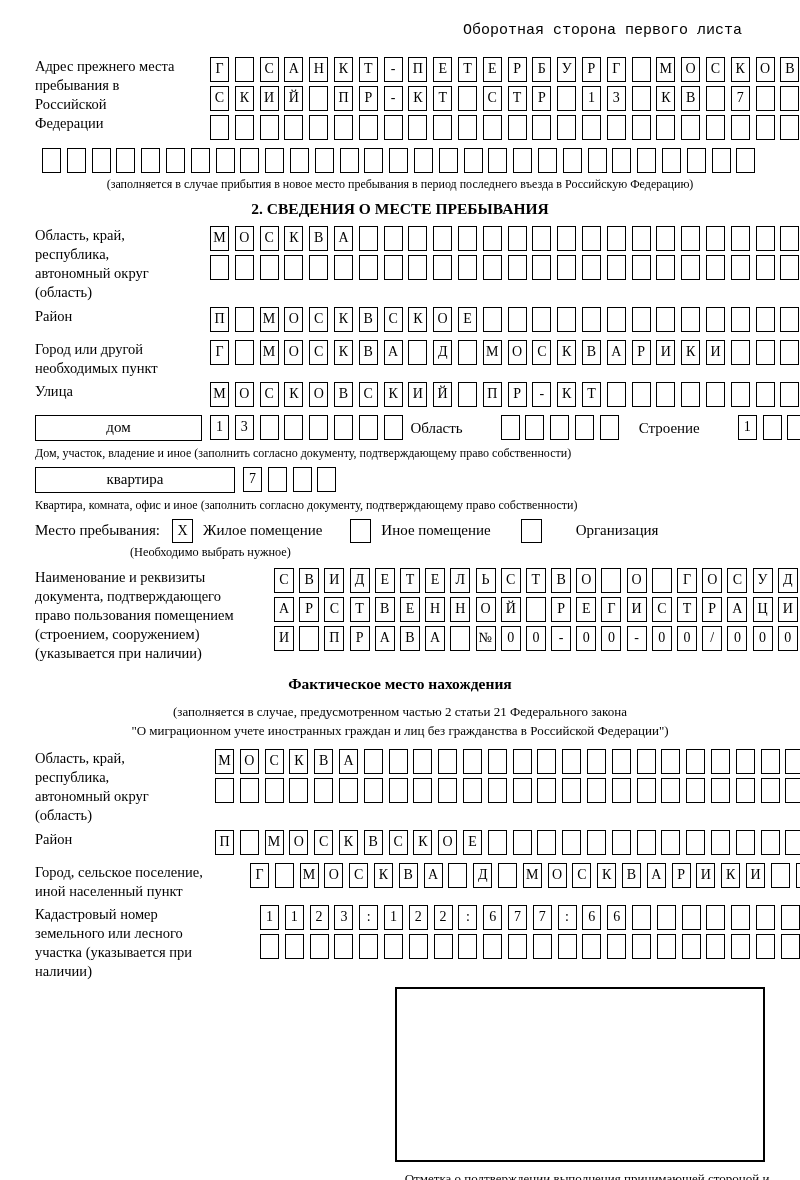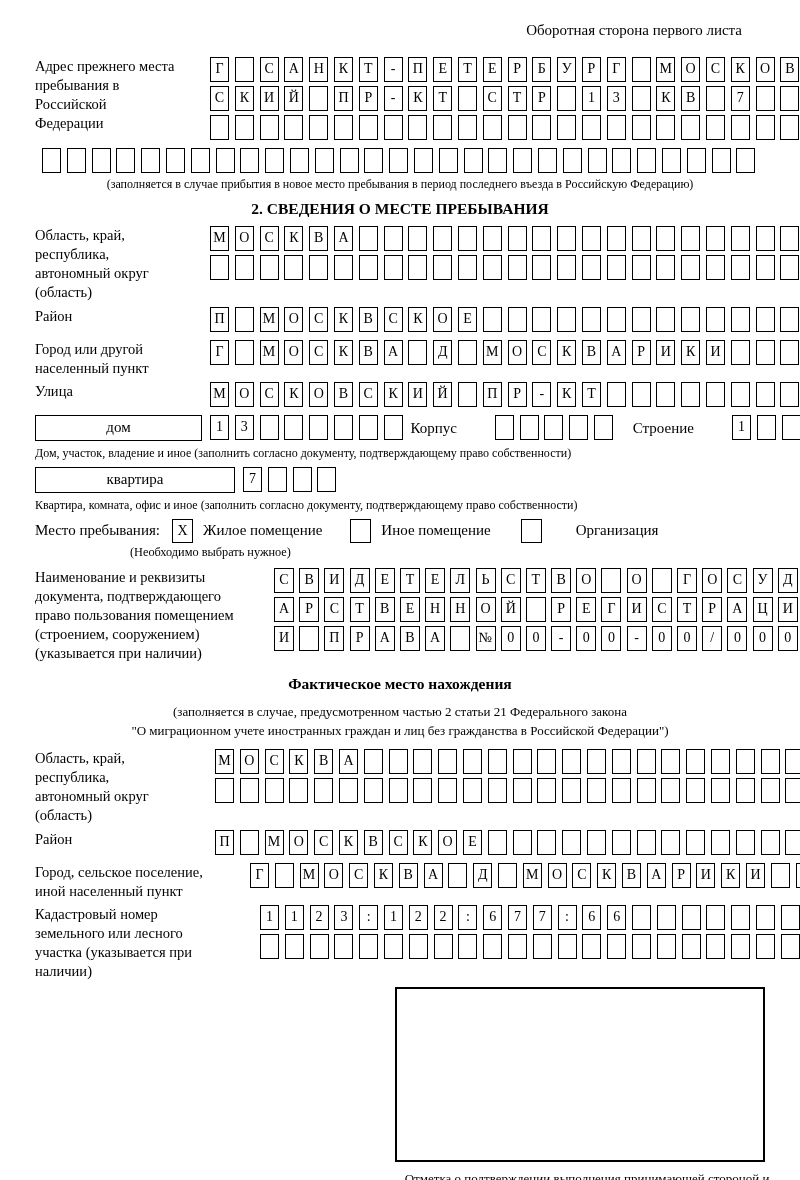--- a/index.html
+++ b/index.html
@@ -4,21 +4,21 @@
 <style>
   * { box-sizing: border-box; margin: 0; padding: 0; }
   html, body { background: #fff; }
   body {
     width: 800px;
     font-family: "Liberation Serif", "DejaVu Serif", serif;
     color: #000;
   }
   .page { position: relative; width: 800px; min-height: 1180px; padding: 10px 10px 10px 10px; background: #fff; }
 
-  .header-note { text-align: right; padding-right: 48px; font-size: 15px; margin-top: 12px; }
+  .header-note { text-align: right; padding-right: 48px; font-size: 15px; margin-top: 12px; font-family: Liberation Mono, monospace; }
 
   
   .boxrow { white-space: nowrap; height: 25px; margin-bottom: 4px; line-height: 0; margin-left: 32px; }
   .cell {
     display: inline-block; width: 19px; height: 25px;
     border: 1.6px solid #000; margin-right: 5.8px;
     text-align: center; font-size: 14px; line-height: 22px;
     vertical-align: top; font-family: inherit;
   }
   .boxrow.tight .cell { width: 20px; margin-right: 5.2px; }
@@ -89,33 +89,33 @@
       <div class="boxrow"><span class="cell"></span><span class="cell"></span><span class="cell"></span><span class="cell"></span><span class="cell"></span><span class="cell"></span><span class="cell"></span><span class="cell"></span><span class="cell"></span><span class="cell"></span><span class="cell"></span><span class="cell"></span><span class="cell"></span><span class="cell"></span><span class="cell"></span><span class="cell"></span><span class="cell"></span><span class="cell"></span><span class="cell"></span><span class="cell"></span><span class="cell"></span><span class="cell"></span><span class="cell"></span><span class="cell"></span></div>
     </div>
   </div>
 
   <div class="field">
     <div class="flabel w143">Район</div>
     <div class="boxrow"><span class="cell">П</span><span class="cell"></span><span class="cell">М</span><span class="cell">О</span><span class="cell">С</span><span class="cell">К</span><span class="cell">В</span><span class="cell">С</span><span class="cell">К</span><span class="cell">О</span><span class="cell">Е</span><span class="cell"></span><span class="cell"></span><span class="cell"></span><span class="cell"></span><span class="cell"></span><span class="cell"></span><span class="cell"></span><span class="cell"></span><span class="cell"></span><span class="cell"></span><span class="cell"></span><span class="cell"></span><span class="cell"></span></div>
   </div>
 
   <div class="field">
-    <div class="flabel w143">Город или другой населенный пункт</div>
+    <div class="flabel w143">Город или другой необходимых пункт</div>
     <div class="boxrow"><span class="cell">Г</span><span class="cell"></span><span class="cell">М</span><span class="cell">О</span><span class="cell">С</span><span class="cell">К</span><span class="cell">В</span><span class="cell">А</span><span class="cell"></span><span class="cell">Д</span><span class="cell"></span><span class="cell">М</span><span class="cell">О</span><span class="cell">С</span><span class="cell">К</span><span class="cell">В</span><span class="cell">А</span><span class="cell">Р</span><span class="cell">И</span><span class="cell">К</span><span class="cell">И</span><span class="cell"></span><span class="cell"></span><span class="cell"></span></div>
   </div>
 
   <div class="field">
     <div class="flabel w143">Улица</div>
     <div class="boxrow"><span class="cell">М</span><span class="cell">О</span><span class="cell">С</span><span class="cell">К</span><span class="cell">О</span><span class="cell">В</span><span class="cell">С</span><span class="cell">К</span><span class="cell">И</span><span class="cell">Й</span><span class="cell"></span><span class="cell">П</span><span class="cell">Р</span><span class="cell">-</span><span class="cell">К</span><span class="cell">Т</span><span class="cell"></span><span class="cell"></span><span class="cell"></span><span class="cell"></span><span class="cell"></span><span class="cell"></span><span class="cell"></span><span class="cell"></span></div>
   </div>
 
   <div class="inline-line">
     <div class="widebox wb167">дом</div>
     <div class="boxrow gap8"><span class="cell">1</span><span class="cell">3</span><span class="cell"></span><span class="cell"></span><span class="cell"></span><span class="cell"></span><span class="cell"></span><span class="cell"></span></div>
-    <div class="inline-label" style="margin:0 6px 0 2px;">Корпус</div>
+    <div class="inline-label" style="margin:0 6px 0 2px;">Область</div>
     <div class="boxrow"><span class="cell"></span><span class="cell"></span><span class="cell"></span><span class="cell"></span><span class="cell"></span></div>
     <div class="inline-label" style="margin:0 6px 0 14px;">Строение</div>
     <div class="boxrow"><span class="cell">1</span><span class="cell"></span><span class="cell"></span><span class="cell"></span></div>
   </div>
   <div class="caption left">Дом, участок, владение и иное (заполнить согласно документу, подтверждающему право собственности)</div>
 
   <div class="inline-line">
     <div class="widebox wb200">квартира</div>
     <div class="boxrow gap8"><span class="cell">7</span><span class="cell"></span><span class="cell"></span><span class="cell"></span></div>
   </div>

